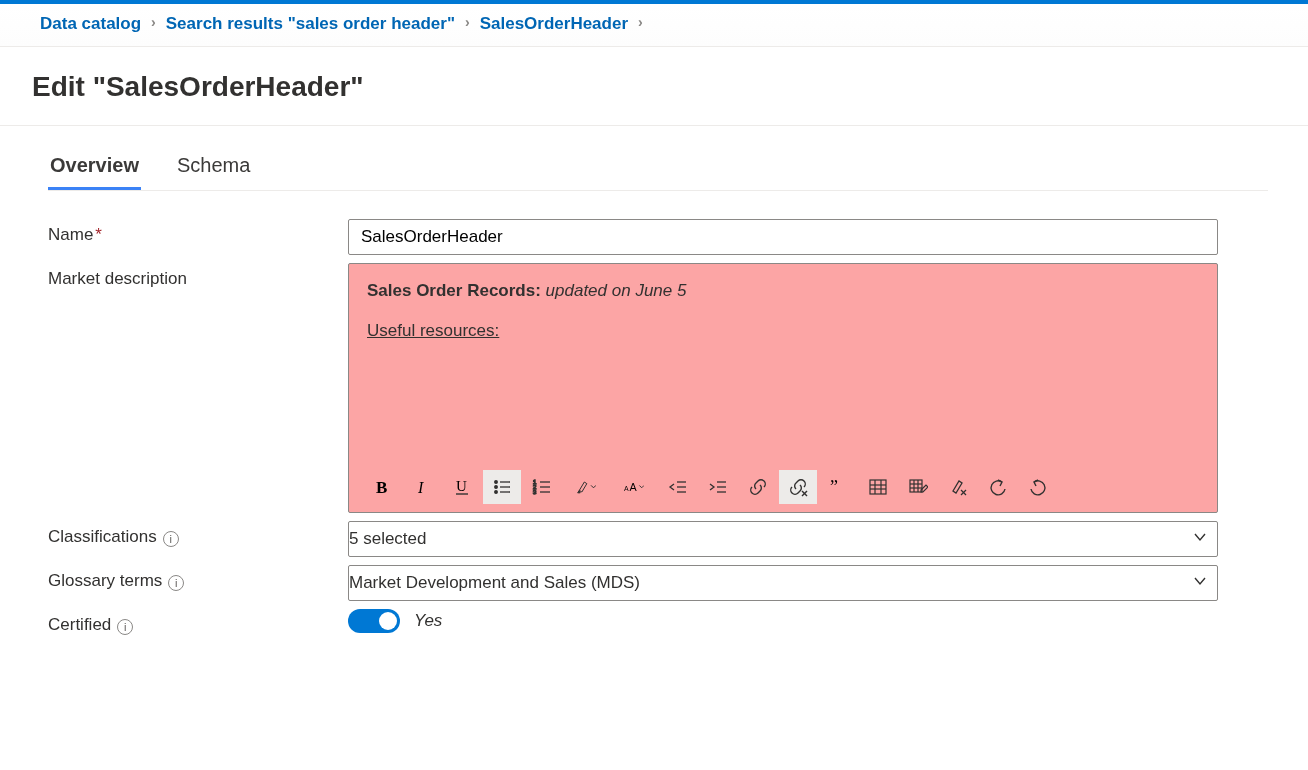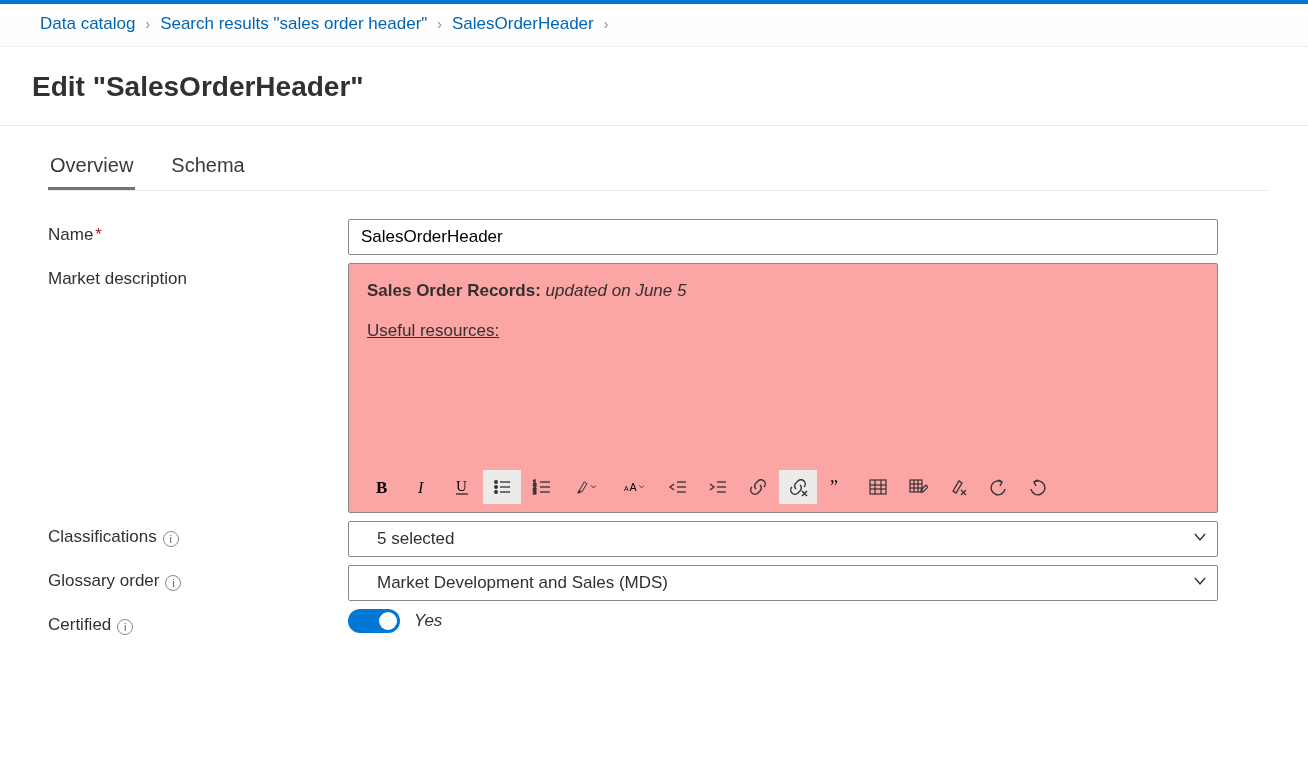--- a/index.html
+++ b/index.html
@@ -1,44 +1,44 @@
 <!DOCTYPE html>
 <html><head>
 <meta charset="utf-8">
 <style>
   * { box-sizing: border-box; margin: 0; padding: 0; }
   html, body { width: 1308px; height: 770px; font-family: "Segoe UI", Arial, sans-serif; font-size: 14px; color: #323130; background: #fff; }
   .topbar { height: 4px; background: #0078d4; }
-  .breadcrumb { display: flex; align-items: center; gap: 8px; padding: 10px 40px 12px 40px; font-size: 17px; border-bottom: 1px solid #edebe9; background: linear-gradient(#fff,#fdfdfd); }
+  .breadcrumb { display: flex; gap: 8px; padding: 10px 40px 12px 40px; font-size: 17px; border-bottom: 1px solid #edebe9; background: linear-gradient(#fff,#fdfdfd); font-weight: bold; }
   .breadcrumb a { color: #0066b4; text-decoration: none; cursor: pointer; }
   .breadcrumb .chev { color: #8a8886; font-size: 14px; margin: 0 2px; }
   .page-title { font-size: 28px; font-weight: 600; padding: 24px 40px 22px 32px; border-bottom: 1px solid #edebe9; }
   .content { padding: 0 40px 40px 48px; }
   .tabs { display: flex; gap: 34px; padding: 28px 0 0 0; border-bottom: 1px solid #edebe9; margin-bottom: 28px; }
   .tab { padding: 0 2px 10px 2px; font-size: 20px; color: #3b3a39; cursor: pointer; }
-  .tab.active { font-weight: 400; border-bottom: 3px solid #737373; }
+  .tab.active { font-weight: 700; border-bottom: 3px solid #3b82f6; }
   .form-row { display: flex; align-items: flex-start; margin-bottom: 8px; }
   .form-label { width: 300px; font-size: 17px; padding-top: 6px; }
   .form-label .req { color: #a4262c; margin-left: 2px; }
   .info-ic { display: inline-block; width: 16px; height: 16px; border: 1px solid #8a8886; border-radius: 50%; font-size: 11px; line-height: 14px; text-align: center; color: #605e5c; margin-left: 6px; vertical-align: -1px; }
   .form-field { flex: 0 0 870px; }
   input.text { width: 870px; height: 36px; padding: 0 12px; font-size: 17px; border: 1px solid #8a8886; border-radius: 2px; }
   .rte { width: 870px; border: 1px solid #8a8886; border-radius: 2px; background: #fca5a5; }
   .rte-body { padding: 14px 18px 60px 18px; font-size: 17px; line-height: 1.55; min-height: 200px; }
   .rte-body .b { font-weight: 700; }
   .rte-body .it { font-style: italic; }
   .rte-body .u { text-decoration: underline; }
   .rte-body ul { margin: 4px 0 0 44px; }
   .rte-body a { color: #0066b4; text-decoration: none; }
   .rte-toolbar { display: flex; align-items: center; gap: 2px; border-top: 0 solid #edebe9; padding: 6px 8px 8px 14px; }
   .tb { width: 38px; height: 34px; display:flex; align-items:center; justify-content:center; color:#323130; cursor:pointer; }
   .tb svg { width:20px; height:20px; }
   .tb.sel { background:#edebe9; }
   .tb.wide { width: 46px; }
-  .dd { width: 870px; height: 36px; border: 1px solid #8a8886; border-radius: 2px; display:flex; align-items:center; justify-content:space-between; padding: 0 10px 0 28px; font-size:17px; cursor:pointer; }
+  .dd { width: 870px; height: 36px; border: 1px solid #8a8886; border-radius: 2px; display:flex; align-items:center; justify-content:space-between; padding: 0 10px 0 0; font-size:17px; cursor:pointer; }
   .dd .chev-dn svg { width:14px; height:14px; }
   .toggle { display:flex; align-items:center; gap:14px;font-style:italic; }
   .switch { width:52px; height:24px; border-radius:12px; background:#0078d4; position:relative; cursor:pointer; }
   .switch .knob { width:18px; height:18px; border-radius:50%; background:#fff; position:absolute; top:3px; right:3px; }
   .toggle-label { font-size:17px; }
 </style>
 </head>
 <body>
 
 <div class="topbar"></div>
@@ -218,21 +218,21 @@
         <span>5 selected</span>
         <span class="chev-dn"><svg viewBox="0 0 14 14" stroke="#323130" stroke-width="1.4" fill="none">
               <polyline points="2,4 7,10 12,4"></polyline>
             </svg></span>
       </div>
     </div>
   </div>
 
   <div class="form-row">
     <div class="form-label">
-      <span>Glossary order</span><span class="info-ic">i</span>
+      <span>Glossary terms</span><span class="info-ic">i</span>
     </div>
     <div class="form-field">
       <div class="dd">
         <span>Market Development and Sales (MDS)</span>
         <span class="chev-dn"><svg viewBox="0 0 14 14" stroke="#323130" stroke-width="1.4" fill="none">
               <polyline points="2,4 7,10 12,4"></polyline>
             </svg></span>
       </div>
     </div>
   </div>

